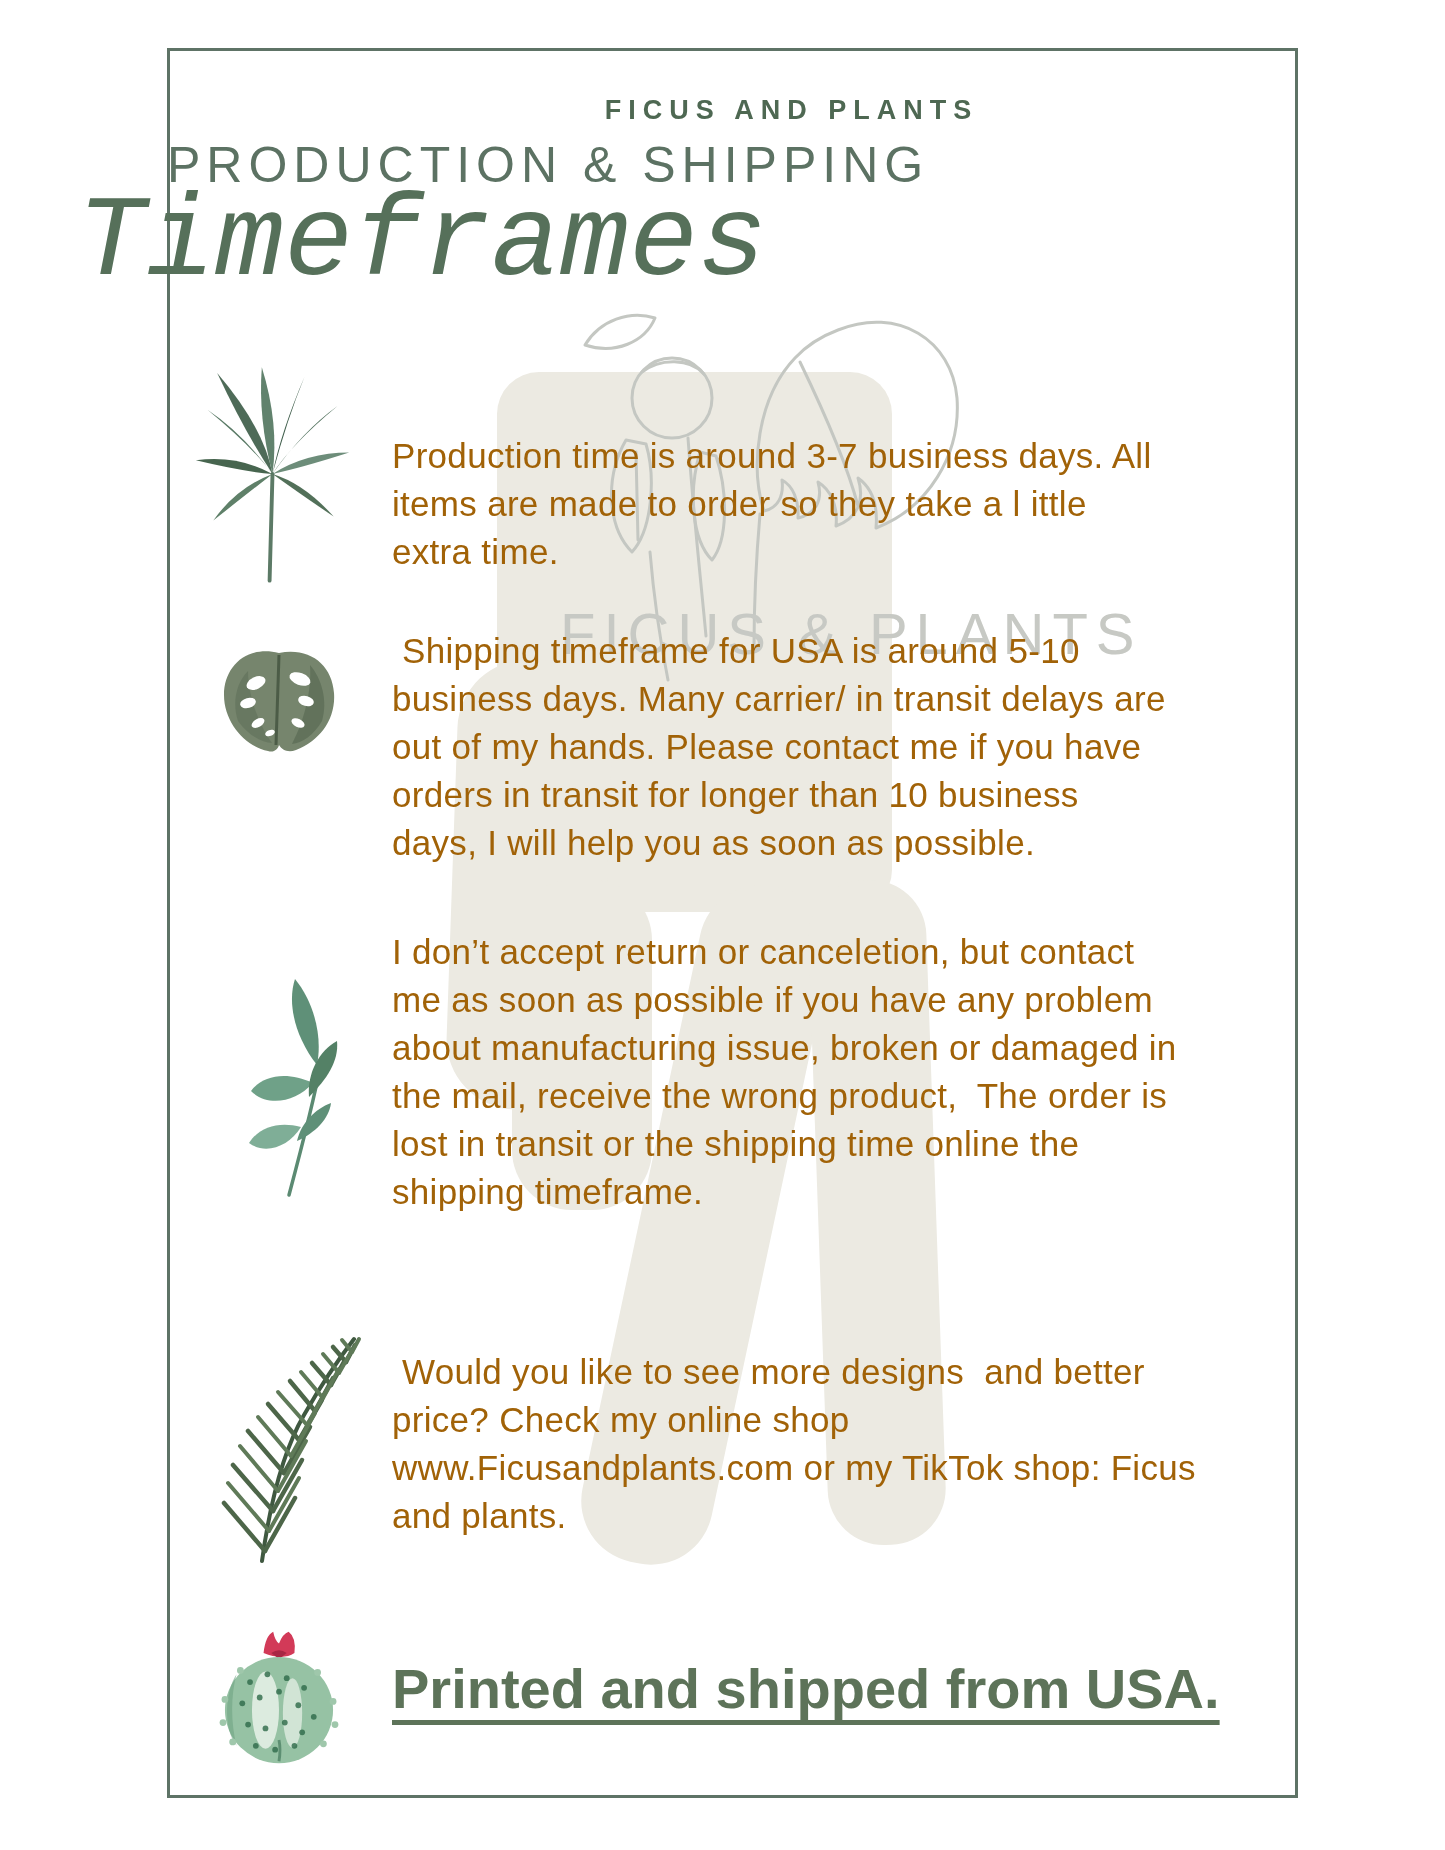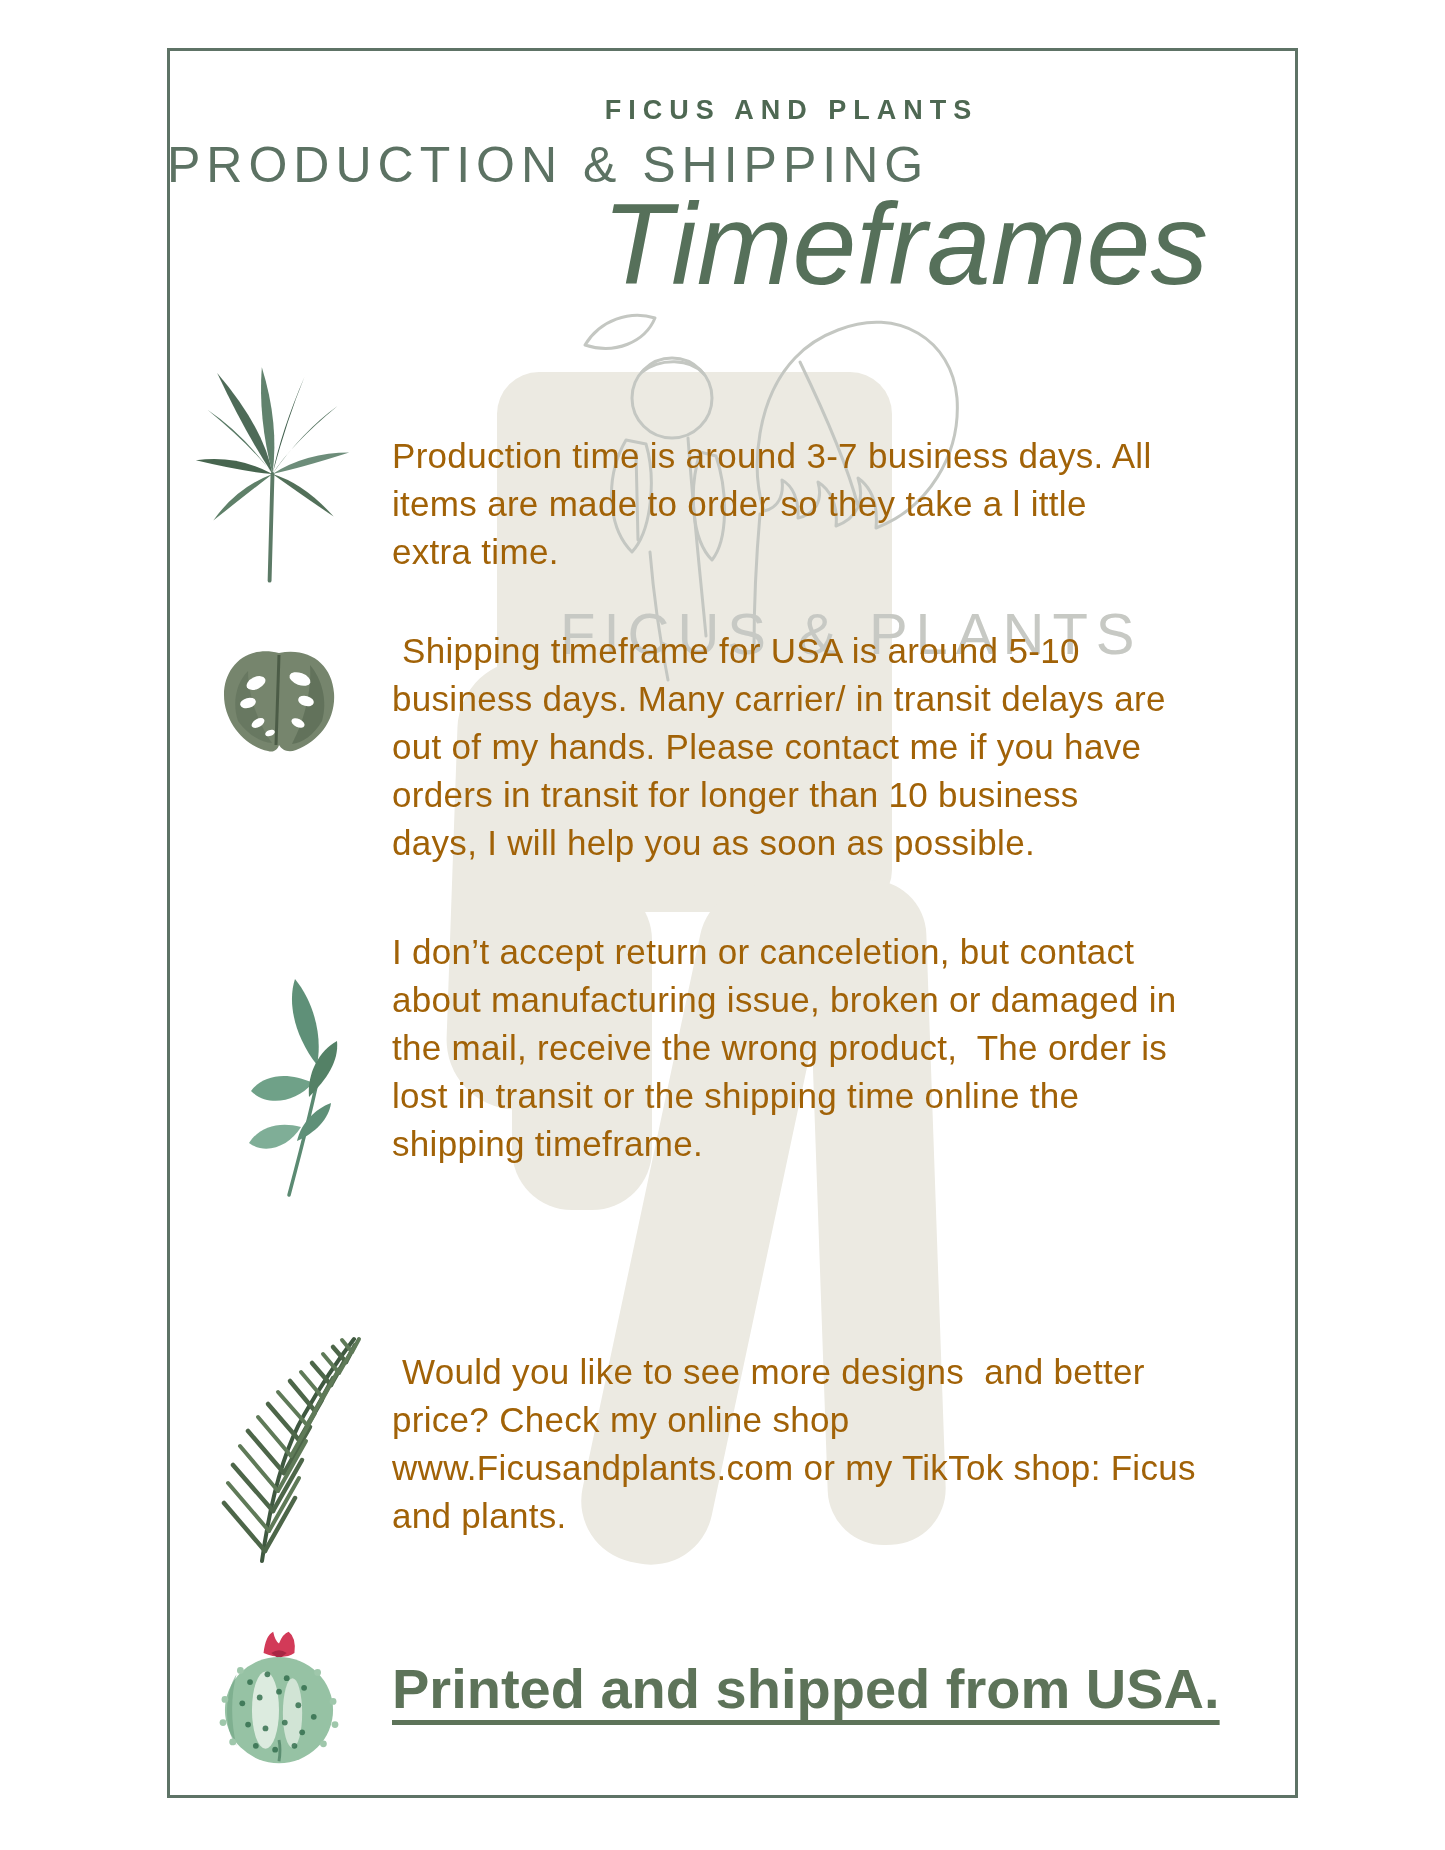--- a/index.html
+++ b/index.html
@@ -10,22 +10,22 @@
   
   .wm-svg{position:absolute;left:0;top:0;width:1445px;height:1850px;z-index:0;}
   .wm-text{position:absolute;left:560px;top:600px;width:500px;text-align:center;
            font-size:58px;letter-spacing:8px;color:#C7C9C4;z-index:0;
            font-family:"Liberation Sans",sans-serif;white-space:nowrap;}
   
   .brand{position:absolute;left:167px;top:95px;width:1249px;text-align:center;
          font-size:27px;font-weight:700;letter-spacing:7px;color:#4E6852;z-index:2;}
   .title{position:absolute;left:167px;top:136px;width:969px;
          font-size:50px;font-weight:400;letter-spacing:6px;color:#5C7263;z-index:2;}
-  .subtitle{position:absolute;left:167px;top:178px;width:1131px;text-align:right;
-         font-family:Liberation Sans, sans-serif;font-style:italic;font-size:115px;
+  .subtitle{position:absolute;left:167px;top:178px;width:1131px;text-align:left;
+         font-family:Liberation Mono, monospace;font-style:italic;font-size:115px;
          color:#56705A;z-index:2;transform:translateX(-90px);}
   
   .icon{position:absolute;z-index:2;}
   .para{position:absolute;left:392px;z-index:2;}
   .line{white-space:pre;font-size:35px;line-height:48px;letter-spacing:0.3px;
         color:#a16207;}
   
   .footer-note{position:absolute;left:392px;top:1658px;z-index:2;
         font-size:56px;line-height:62px;font-weight:700;color:#5D7359;
         text-decoration:underline;text-decoration-thickness:5px;
@@ -108,20 +108,21 @@
 <svg class="icon" style="left:243px;top:975px" width="100" height="225" viewBox="0 0 100 225" aria-hidden="true">
   <path d="M78 88 C70 130 58 175 46 220" stroke="#5B8A72" stroke-width="3.5" fill="none" stroke-linecap="round"></path>
   <path d="M74 90 C52 62 44 28 52 4 C70 26 80 60 74 90 Z" fill="#5F9078"></path>
   <path d="M70 108 C44 96 20 100 8 116 C24 132 52 128 70 108 Z" fill="#6FA188"></path>
   <path d="M66 122 C84 104 96 86 94 66 C76 76 64 98 66 122 Z" fill="#548166"></path>
   <path d="M58 152 C36 146 16 152 6 168 C22 180 46 172 58 152 Z" fill="#7FAE97"></path>
   <path d="M54 166 C72 158 86 144 88 128 C72 134 58 148 54 166 Z" fill="#5F9078"></path>
 </svg>
 <div class="para" style="top:928px">
   <div class="line">I don’t accept return or canceletion, but contact</div>
+  <div class="line">me as soon as possible if you have any problem</div>
   <div class="line">about manufacturing issue, broken or damaged in</div>
   <div class="line">the mail, receive the wrong product,  The order is</div>
   <div class="line">lost in transit or the shipping time online the</div>
   <div class="line">shipping timeframe.</div>
 </div>
 
 <svg class="icon" style="left:212px;top:1323px" width="180" height="247" viewBox="0 0 180 247" aria-hidden="true">
   <g stroke-linecap="round">
     <path d="M50 238 C58 180 70 130 92 92 C108 64 122 42 142 16" stroke="#3F5840" stroke-width="4" fill="none"></path>
     <g stroke="#4D6649" stroke-width="4.5">

